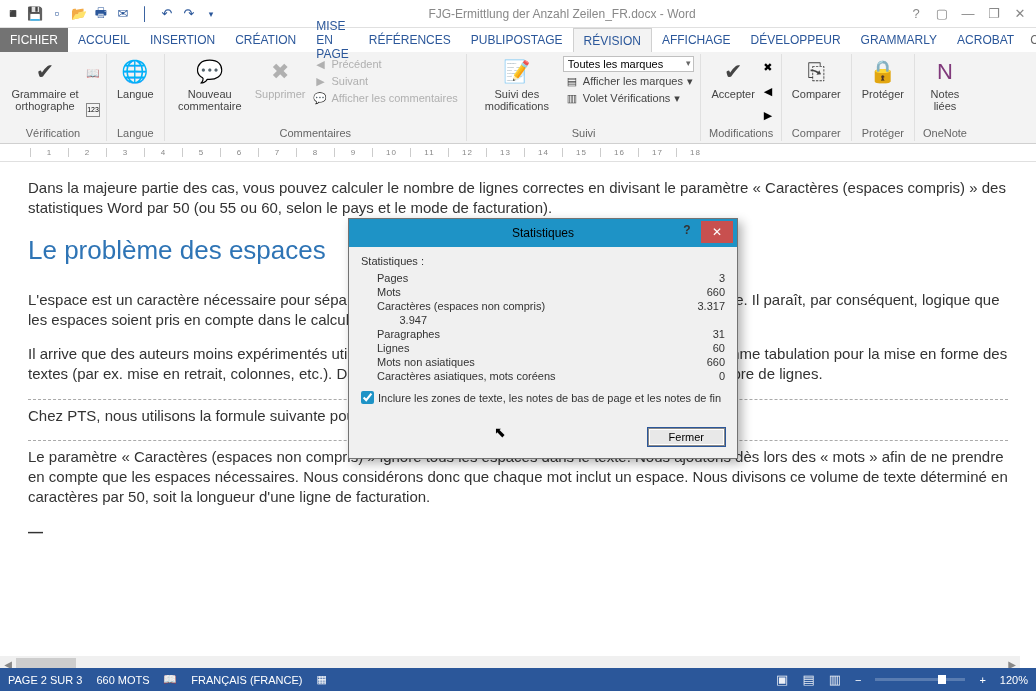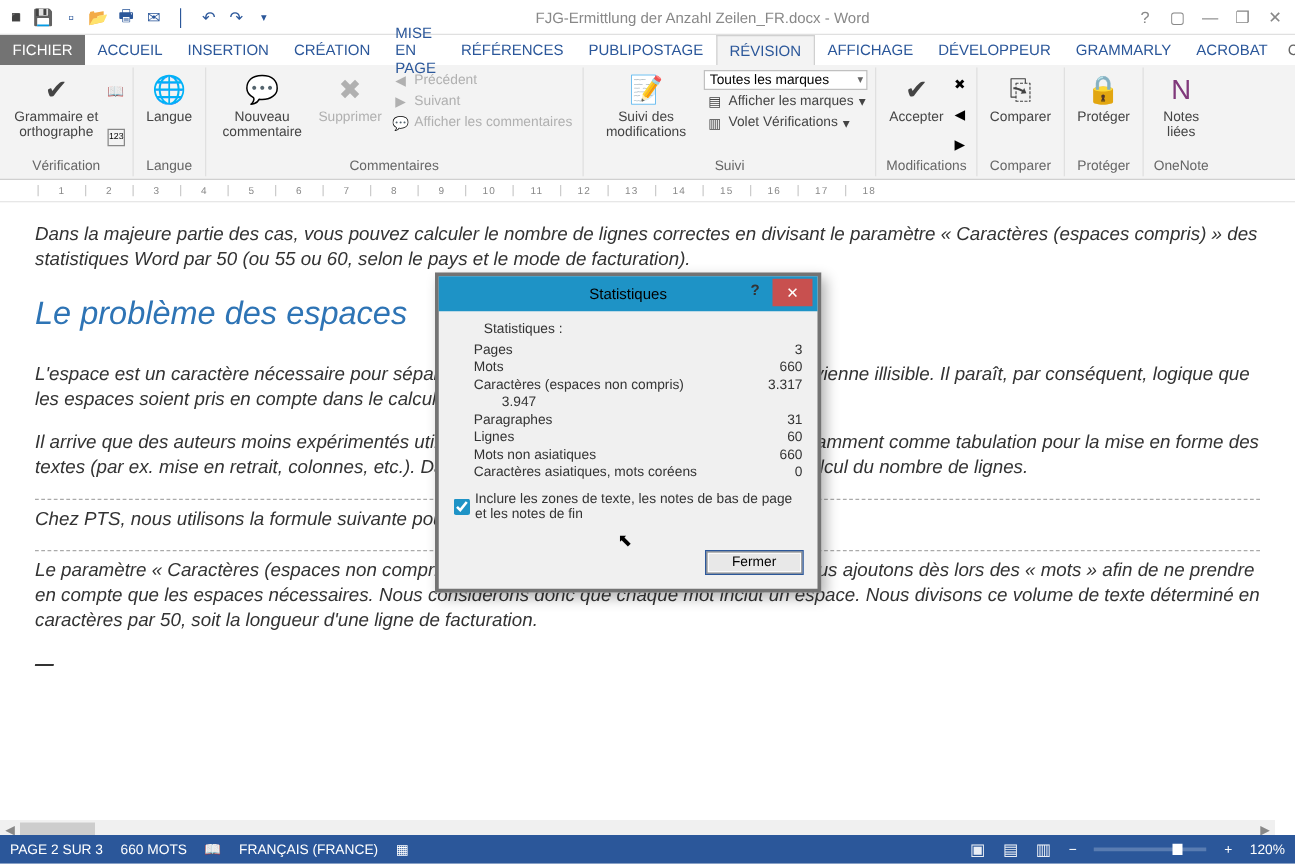--- a/index.html
+++ b/index.html
@@ -27,44 +27,44 @@
 .ribbon-btn-small { display: flex; align-items: center; gap: 4px; font-size: 11px; color: #444; padding: 1px 2px; }
 .ribbon-btn-small.disabled { color: #b0b0b0; }
 .ribbon-col { display: flex; flex-direction: column; gap: 1px; }
 .ribbon-select { border: 1px solid #c0c0c0; background: #fff; font-size: 11px; padding: 1px 14px 1px 4px; position: relative; }
 .ribbon-select::after { content: "▾"; position: absolute; right: 3px; top: 1px; font-size: 9px; color: #666; }
 
 .ruler { height: 18px; background: #fff; border-bottom: 1px solid #e0e0e0; display: flex; align-items: center; font-size: 8px; color: #888; padding-left: 30px; letter-spacing: 1px;}
 .ruler span { display:inline-block; width:38px; text-align:center; border-left: 1px solid #ccc; }
 
 .doc-area { position: relative; height: 510px; overflow: hidden; background: #fff; }
-.doc-content { padding: 16px 28px; color: #333; font-family: Calibri, sans-serif; font-size: 15px; line-height: 1.35; font-style: italic; }
+.doc-content { padding: 16px 28px; color: #333; font-family: Calibri, sans-serif; font-size: 15px; line-height: 1.35; }
 .doc-content h2 { color: #2e74b5; font-size: 26px; font-weight: normal; margin: 14px 0 22px 0; }
 .doc-content p { margin-bottom: 14px; }
 .hr-context { border-top: 1px dashed #aaa; margin: 6px 0; }
 .bold { font-weight: bold; }
 
 .scroll-h { position: absolute; bottom: 0; left: 0; right: 16px; height: 16px; background: #f0f0f0; display: flex; align-items: center; }
 .scroll-h .thumb { position: absolute; left: 16px; width: 60px; height: 12px; background: #cdcdcd; top: 2px; }
 .scroll-h .arrow { width: 16px; text-align: center; color: #888; font-size: 10px; }
 .scroll-h .arrow.right { margin-left: auto; }
 
 .statusbar { position: absolute; bottom: 0; left: 0; right: 0; height: 23px; background: #2b579a; color: #fff; display: flex; align-items: center; font-size: 11px; padding: 0 8px; gap: 14px; }
 .statusbar .sep { flex: 1; }
 .statusbar .zoom-slider { width: 90px; height: 3px; background: #597cb1; position: relative; }
 .statusbar .zoom-slider::after { content: ""; position: absolute; left: 70%; top: -3px; width: 8px; height: 9px; background: #fff; }
 .statusbar .viewbtn { opacity: .9; font-size: 13px; }
 
-.dialog { position: absolute; left: 348px; top: 218px; width: 309px; background: #f0f0f0; border: 3px solid #737373; box-shadow: 4px 4px 10px rgba(0,0,0,.3); }
+.dialog { position: absolute; left: 348px; top: 218px; width: 390px; background: #f0f0f0; border: 1px solid #737373; box-shadow: 4px 4px 10px rgba(0,0,0,.3); }
 .dialog-title { background: #1e93c6; color: #000; height: 28px; display: flex; align-items: center; position: relative; }
 .dialog-title-text { flex: 1; text-align: center; font-size: 12px; }
 .dialog-help { position: absolute; right: 40px; top: 4px; font-weight: bold; color: #333; width: 20px; text-align: center; }
 .dialog-close { position: absolute; right: 4px; top: 2px; width: 32px; height: 22px; background: #c8504f; color: #fff; display: flex; align-items: center; justify-content: center; font-size: 12px; }
 .dialog-body { padding: 8px 12px 12px 12px; font-size: 11px; color: #333; }
-.dialog-body .hdr { margin-bottom: 4px; margin-left: 24px; }
+.dialog-body .hdr { margin-bottom: 4px; }
 .stat-row { display: flex; padding: 1px 0 1px 16px; }
 .stat-row .lbl { flex: 1; }
 .stat-row .val { width: 50px; text-align: right; }
 .dialog-check { margin-top: 8px; display: flex; align-items: center; gap: 4px; font-size: 11px; }
 .dialog-check input { accent-color: #1e93c6; }
 .dialog-footer { display: flex; justify-content: flex-end; margin-top: 24px; }
 .dialog-btn { border: 1px solid #888; background: #e8e8e8; padding: 2px 20px; font-size: 11px; box-shadow: inset 0 0 0 1px #fff; outline: 1px solid #2b579a; }
 .cursor { position: absolute; left: 494px; top: 424px; font-size: 14px; color: #000; pointer-events:none; }
 .small-icn { width: 14px; height: 14px; display: inline-flex; align-items: center; justify-content: center; font-size: 11px; }
 </style>

